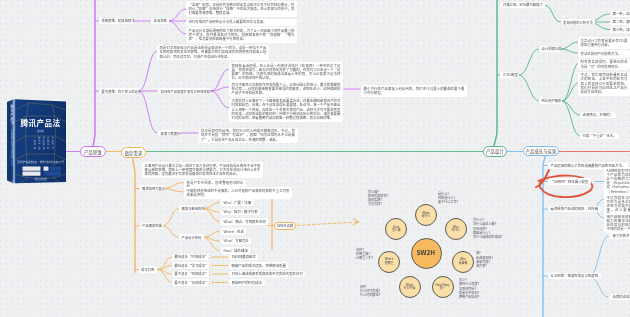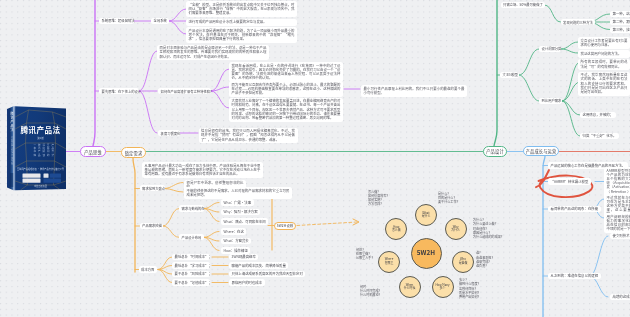--- a/index.html
+++ b/index.html
@@ -13,21 +13,21 @@
 .pill{position:absolute;background:#fff;border-radius:6px;display:flex;align-items:center;justify-content:center;
  box-sizing:border-box;white-space:nowrap;border-width:1.3px;border-style:solid;color:#3a3a42;
  font-size:4.2px;letter-spacing:0.2px;}
 .lbl{position:absolute;background:#fff;border-radius:2.5px;display:flex;align-items:center;
  box-sizing:border-box;white-space:nowrap;color:#4b4b53;padding:0 2.6px;font-size:3.3px;height:6.2px;}
 .para{position:absolute;background:#fff;border-radius:2.5px;box-sizing:border-box;color:#55555d;
  padding:1.6px 2.6px;font-size:3.4px;line-height:4.2px;text-align:justify;}
 .plain{position:absolute;color:#55555d;box-sizing:border-box;font-size:3.4px;line-height:4.5px;white-space:pre-line;}
 .circ{position:absolute;border-radius:50%;display:flex;flex-direction:column;align-items:center;justify-content:center;
  box-sizing:border-box;color:#3c3c42;text-align:center;border:0.7px solid #5a5a52;line-height:1.2;}
-#book{position:absolute;left:6px;top:103px;width:61px;height:90px;}
+#book{position:absolute;left:6px;top:96px;width:61px;height:90px;}
 </style>
 </head>
 <body>
 
 <div id="canvas">
 <svg class="wires" viewBox="0 0 630 317">
 <g fill="none" stroke-linecap="round" stroke-width="0.9">
 <path d="M93,146 C94,141 95,139 95,132 L95,-10" stroke="#ca72f5" stroke-width="1.4"></path>
 <path d="M62,151.5 L80,151.5" stroke="#ca72f5"></path>
 <path d="M95,21 L101,21" stroke="#ca72f5"></path>

